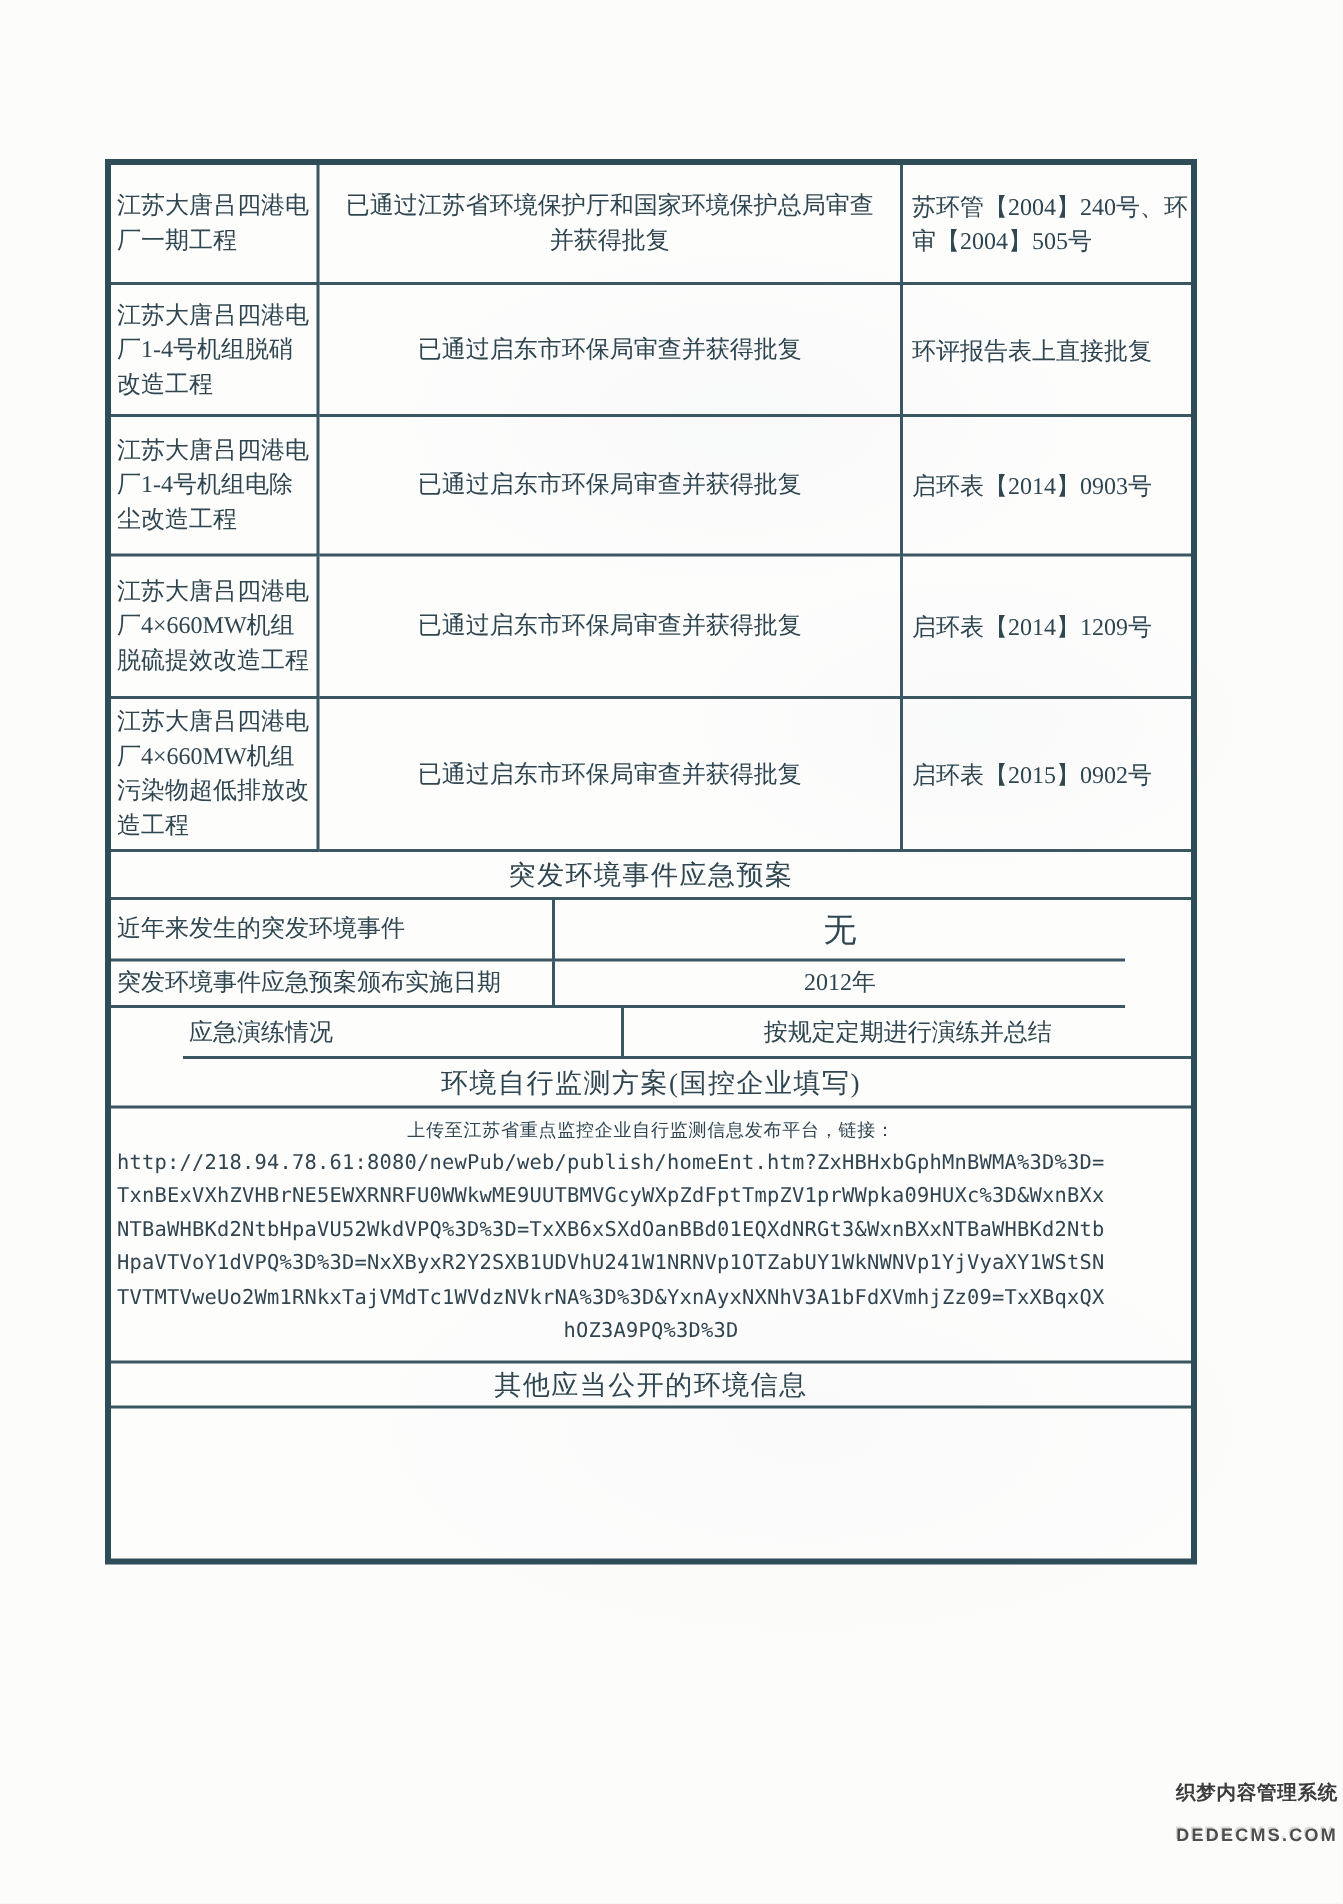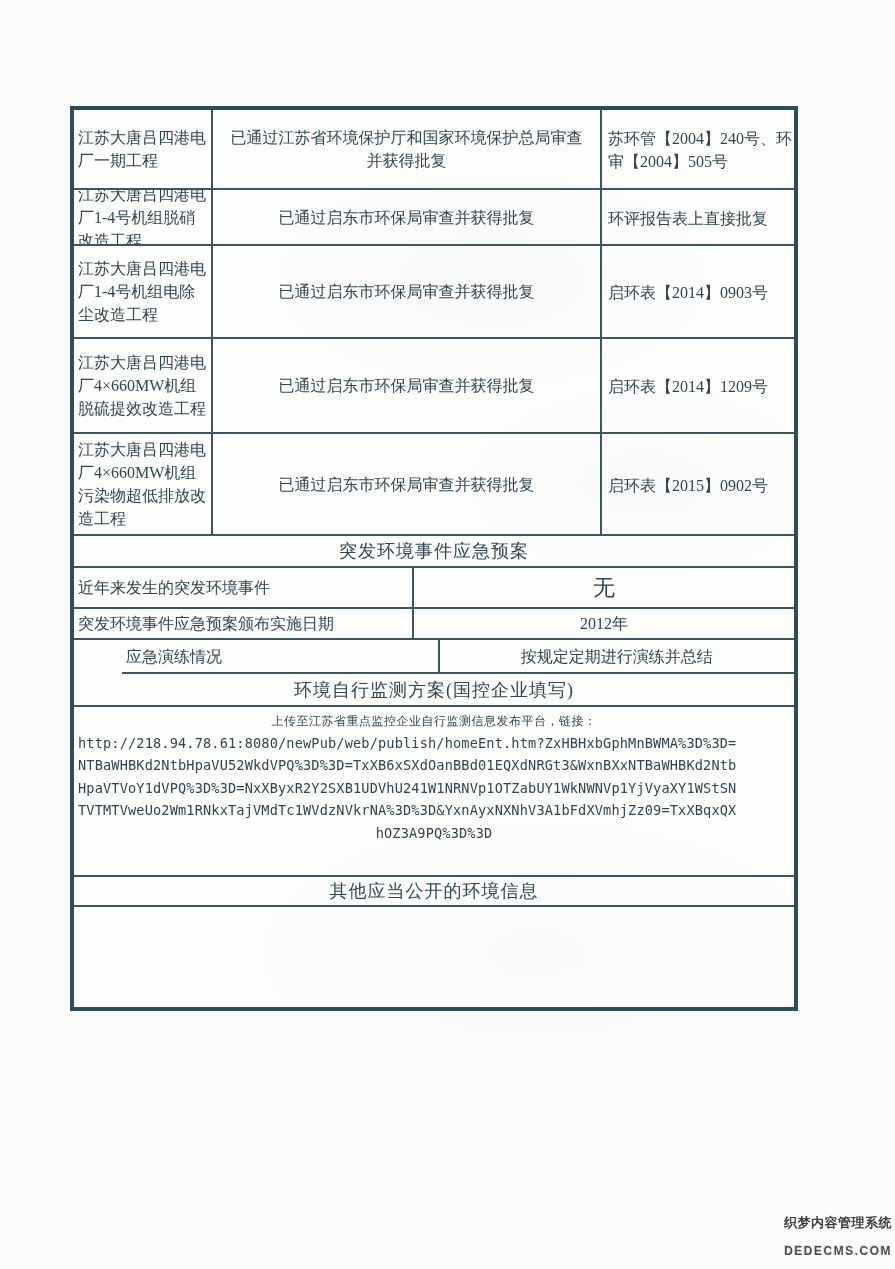--- a/index.html
+++ b/index.html
@@ -35,42 +35,42 @@
   .cell:last-child{border-right:none;}
   .proj{width:139px;padding:2px 2px 2px 4px;text-align:left;}
   .stat{width:389px;padding:2px 10px;justify-content:center;text-align:center;}
   .docn{width:192px;padding:4px 2px 2px 6px;text-align:left;}
   .sec-header{
     border-bottom:2px solid #3a5762;
     font-weight:normal;font-size:18px;letter-spacing:1px;
     display:flex;align-items:center;justify-content:center;
     box-sizing:border-box;
   }
-  .kv-label{width:340px;padding:2px 2px 2px 4px;}
+  .kv-label{width:296px;padding:2px 2px 2px 4px;}
   .kv-value{width:380px;justify-content:center;text-align:center;}
   .big-none{font-size:22px;}
   .url-block{
     box-sizing:border-box;
     border-bottom:2px solid #3a5762;
     padding:6px 4px 4px 4px;
   }
   .url-intro{
     font-size:12px;text-align:center;letter-spacing:0.5px;
     margin-bottom:2px;
   }
   .url-line{
     font-family:"DejaVu Sans Mono","Liberation Mono",monospace;
     font-size:13.6px;line-height:22.4px;
     white-space:nowrap;letter-spacing:0.15px;
     color:#314550;
   }
   .url-line.centered{text-align:center;}
   .empty-box{box-sizing:border-box;}
   .watermark{
-    position:absolute;left:762px;top:1216px;width:130px;
+    position:absolute;left:762px;top:1188px;width:130px;
     text-align:right;
     font-family:"Liberation Sans","DejaVu Sans",sans-serif;
     line-height:13px;
   }
   .wm-cn{
     font-size:13px;font-weight:bold;color:#3c3c3c;
     letter-spacing:0.5px;
     text-shadow:1px 1px 0 rgba(255,255,255,0.8);
   }
   .wm-en{
@@ -85,21 +85,21 @@
 
 <div class="sheet">
 
   <div class="doc-table">
 
     <div class="row" style="height:80px;">
       <div class="cell proj">江苏大唐吕四港电厂一期工程</div>
       <div class="cell stat">已通过江苏省环境保护厅和国家环境保护总局审查并获得批复</div>
       <div class="cell docn">苏环管【2004】240号、环审【2004】505号</div>
     </div>
-    <div class="row" style="height:56px;">
+    <div class="row" style="height:88px;">
       <div class="cell proj">江苏大唐吕四港电厂1-4号机组脱硝改造工程</div>
       <div class="cell stat">已通过启东市环保局审查并获得批复</div>
       <div class="cell docn">环评报告表上直接批复</div>
     </div>
     <div class="row" style="height:93px;">
       <div class="cell proj">江苏大唐吕四港电厂1-4号机组电除尘改造工程</div>
       <div class="cell stat">已通过启东市环保局审查并获得批复</div>
       <div class="cell docn">启环表【2014】0903号</div>
     </div>
     <div class="row" style="height:95px;">
@@ -124,20 +124,21 @@
     </div>
     <div class="row" style="height:34px;padding-left:48px;">
       <div class="cell kv-label">应急演练情况</div>
       <div class="cell kv-value">按规定定期进行演练并总结</div>
     </div>
 
     <div class="sec-header" style="height:33px;">环境自行监测方案(国控企业填写)</div>
     <div class="url-block" style="height:170px;">
       <div class="url-intro">上传至江苏省重点监控企业自行监测信息发布平台，链接：</div>
       <div class="url-line">http://218.94.78.61:8080/newPub/web/publish/homeEnt.htm?ZxHBHxbGphMnBWMA%3D%3D=</div>
+      <div class="url-line">TxnBExVXhZVHBrNE5EWXRNRFU0WWkwME9UUTBMVGcyWXpZdFptTmpZV1prWWpka09HUXc%3D&amp;WxnBXx</div>
       <div class="url-line">NTBaWHBKd2NtbHpaVU52WkdVPQ%3D%3D=TxXB6xSXdOanBBd01EQXdNRGt3&amp;WxnBXxNTBaWHBKd2Ntb</div>
       <div class="url-line">HpaVTVoY1dVPQ%3D%3D=NxXByxR2Y2SXB1UDVhU241W1NRNVp1OTZabUY1WkNWNVp1YjVyaXY1WStSN</div>
       <div class="url-line">TVTMTVweUo2Wm1RNkxTajVMdTc1WVdzNVkrNA%3D%3D&amp;YxnAyxNXNhV3A1bFdXVmhjZz09=TxXBqxQX</div>
       <div class="url-line centered">hOZ3A9PQ%3D%3D</div>
     </div>
 
     <div class="sec-header" style="height:30px;">其他应当公开的环境信息</div>
     <div class="empty-box" style="height:100px;"></div>
 
   </div>

